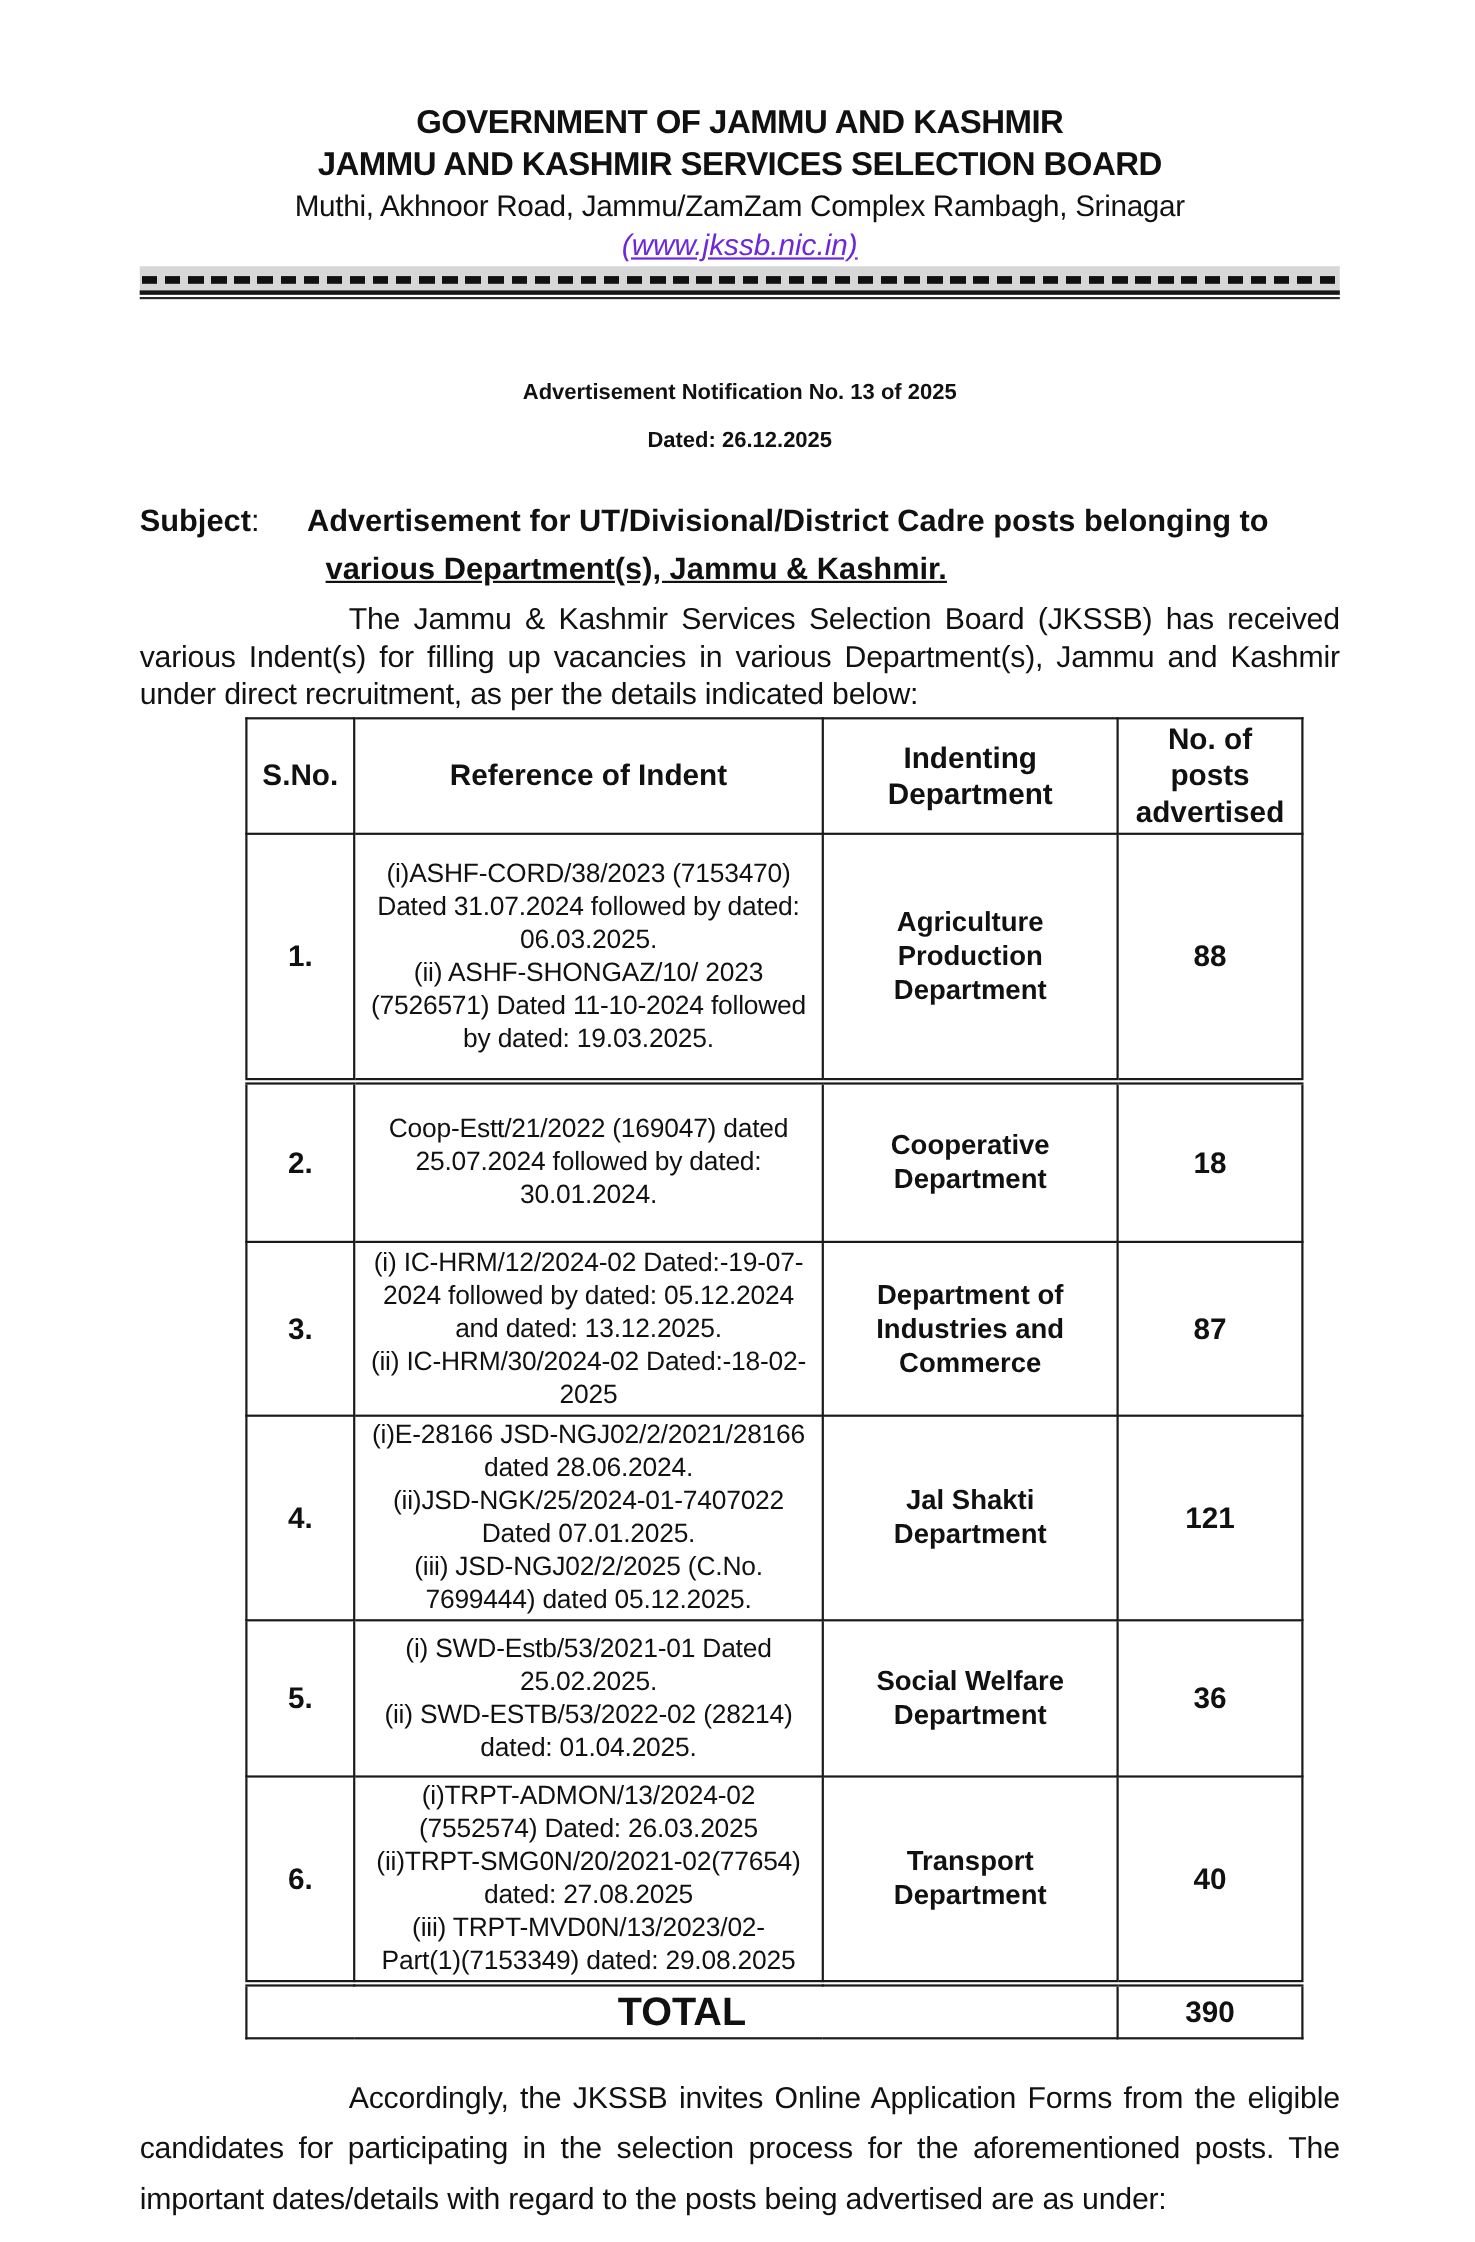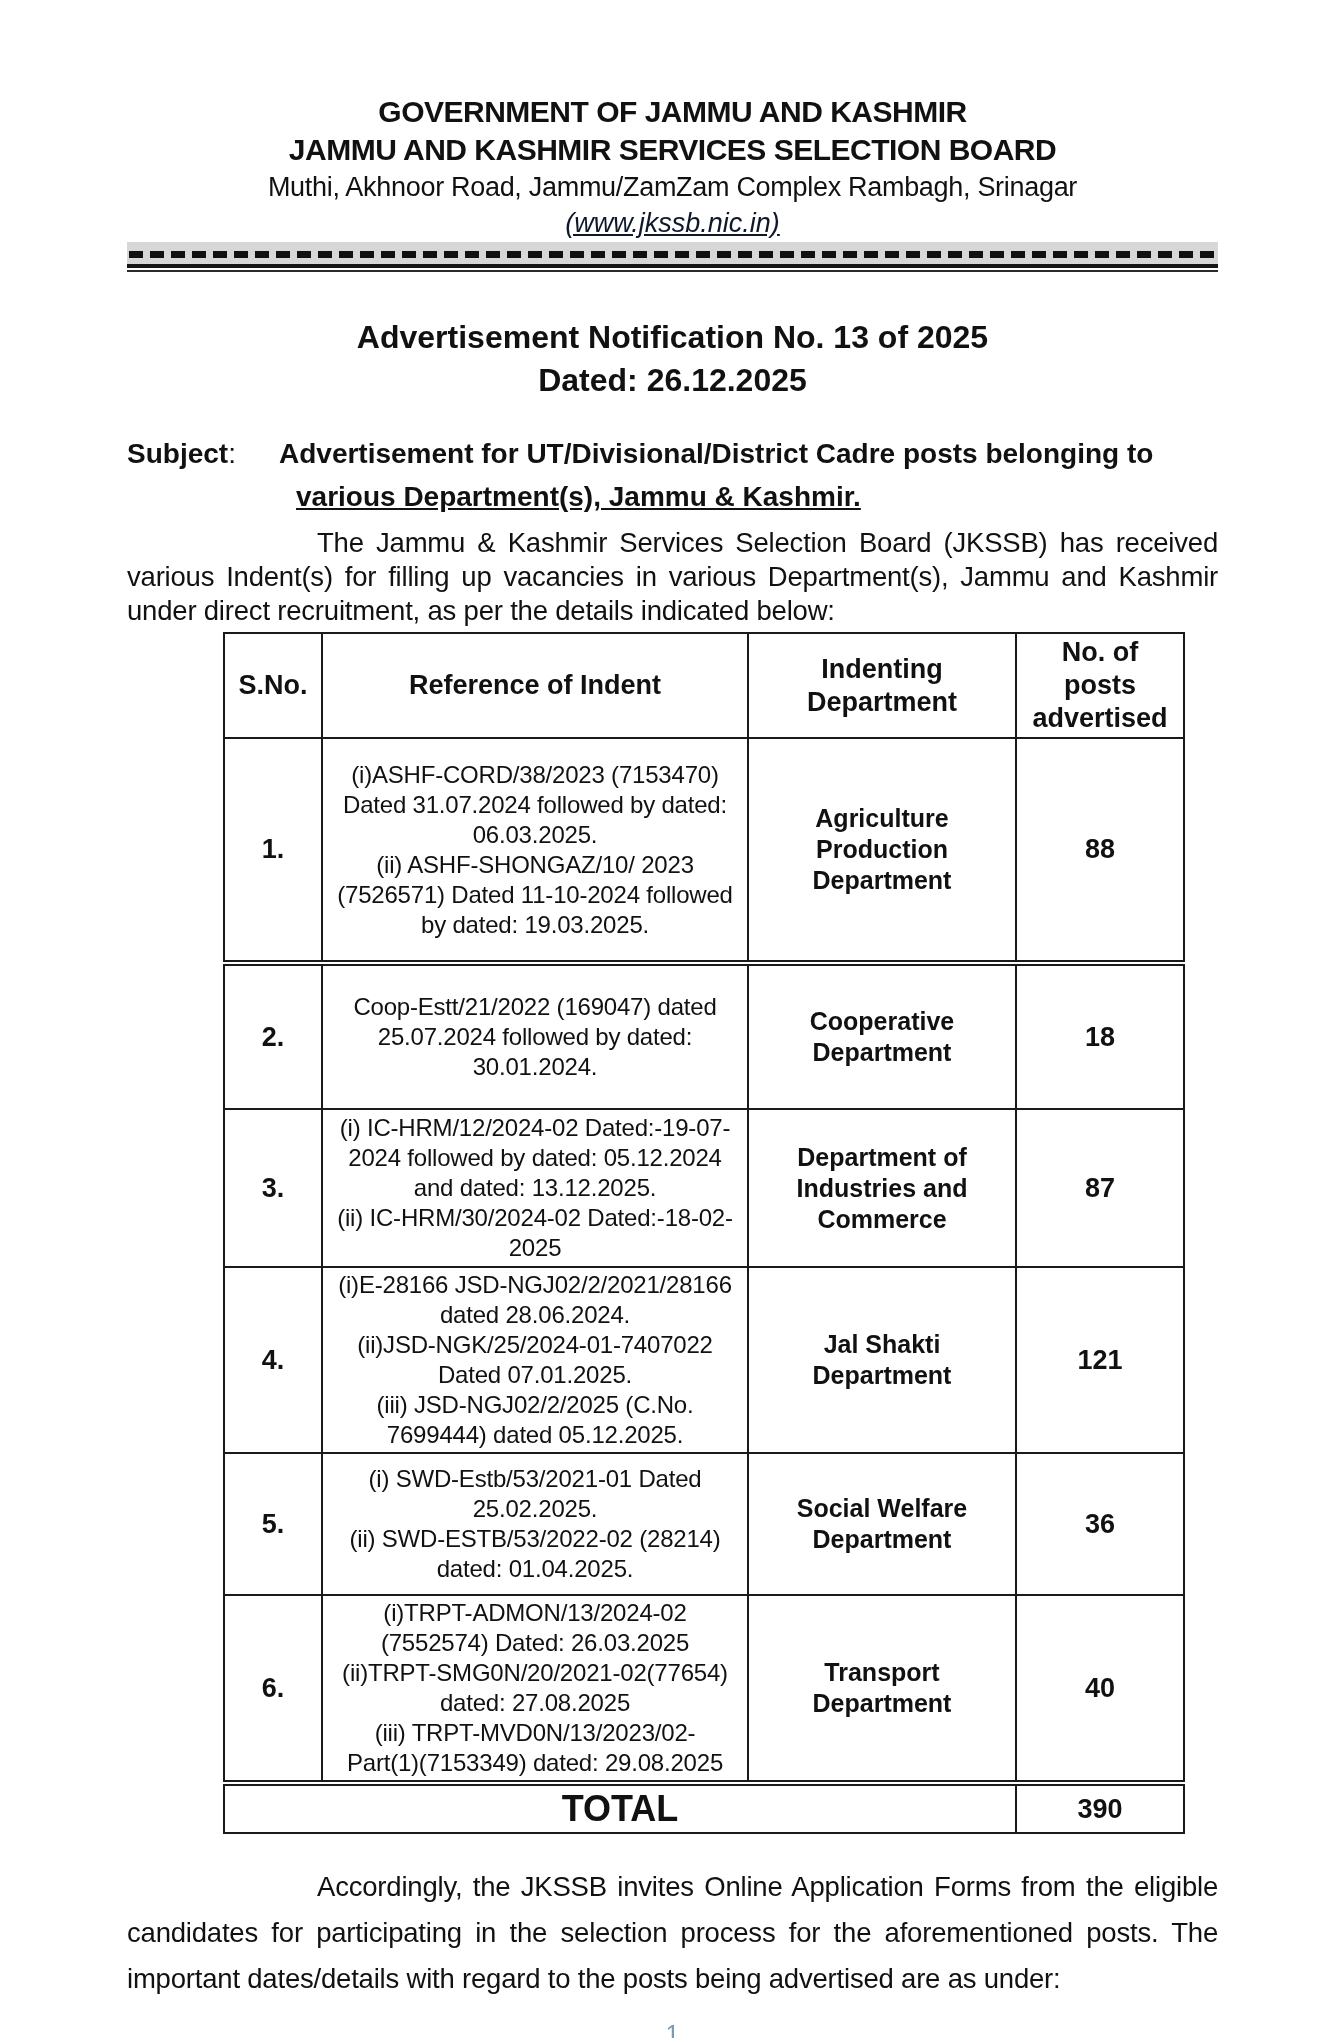--- a/index.html
+++ b/index.html
@@ -8,35 +8,35 @@
     width: 1341px; height: 2038px; overflow: hidden;
     font-family: "Liberation Sans", "DejaVu Sans", sans-serif;
     color: #111;
   }
   .page { padding: 0 123px 0 127px; position: relative; }
 
   
   .letterhead { margin-top: 93px; text-align: center; }
   .lh-bold { font-size: 30px; font-weight: bold; line-height: 38px; letter-spacing: -0.5px; }
   .lh-addr { font-size: 27px; line-height: 36px; letter-spacing: -0.3px; }
-  .lh-site { font-size: 27px; line-height: 36px; font-style: italic; text-decoration: underline; color: #0f172a; display: inline-block; }
+  .lh-site { font-size: 27px; line-height: 36px; font-style: italic; text-decoration: underline; color: #6d28d9; display: inline-block; }
 
   
   .divider-band {
     margin-top: 1px; height: 26px; background: #d7d7d7;
     border-bottom: 4px solid #161616; position: relative;
   }
   .divider-dashes {
     position: absolute; left: 2px; right: 2px; top: 9px; height: 7px;
     background: repeating-linear-gradient(to right, #101010 0 14px, transparent 14px 21px);
   }
   .divider-thin { height: 2px; background: #2a2a2a; margin-top: 2px; }
 
   
-  .notif { margin-top: 44px; text-align: center; font-size: 32px; font-weight: bold; line-height: 43px; }
+  .notif { margin-top: 64px; text-align: center; font-size: 20px; font-weight: bold; line-height: 43px; }
 
   
   .subject { margin-top: 30px; display: flex; font-size: 28px; line-height: 43px; }
   .subject-label { width: 152px; flex: none; }
   .subject-label b { font-weight: bold; }
   .subject-text { font-weight: bold; }
   .subject-line2 { margin-left: 17px; text-decoration: underline; }
 
   
   .para {

